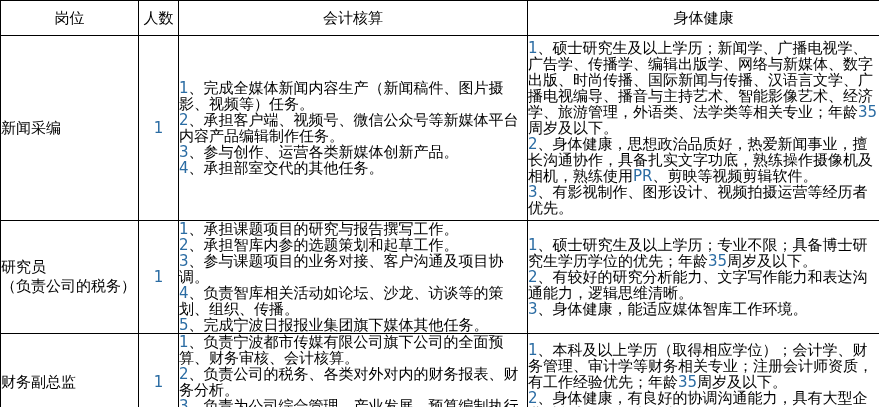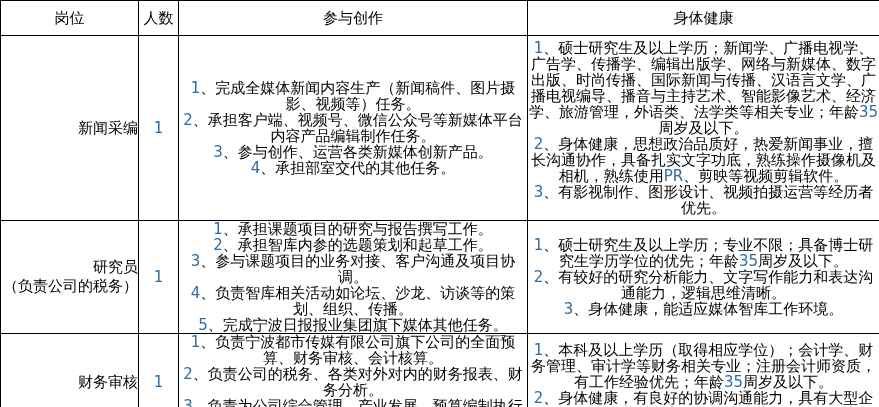--- a/index.html
+++ b/index.html
@@ -16,41 +16,41 @@
     border:1px solid #000000;
     vertical-align:middle;
     padding:0;
     overflow:hidden;
   }
   thead tr{height:35px;}
   th{font-weight:normal;text-align:center;line-height:17px;}
   tr.r0{height:185px;}
   tr.r1{height:107px;}
   tr.r2{height:96px;}
-  td.c-pos{text-align:right;line-height:19px;}
+  td.c-pos{text-align:left;line-height:19px;}
   td.c-num{text-align:center;line-height:16px;}
-  td.c-text{padding:0 3px;line-height:16px;text-align:center;}
+  td.c-text{padding:0 3px;line-height:16px;text-align:left;}
   .line{word-break:break-all;}
   .lat{color:#2b6ca3;}
 </style>
 </head>
 <body>
 
 <table class="jobs">
   <colgroup>
     <col style="width:138px">
     <col style="width:40px">
     <col style="width:349px">
     <col style="width:352px">
   </colgroup>
   <thead>
     <tr>
       <th>岗位</th>
       <th>人数</th>
-      <th>参与创作</th>
+      <th>会计核算</th>
       <th>身体健康</th>
     </tr>
   </thead>
   <tbody>
     <tr class="r0">
       <td class="c-pos">
         <div class="line">新闻采编</div>
       </td>
       <td class="c-num latinize"><span class="lat">1</span></td>
       <td class="c-text">
@@ -79,21 +79,21 @@
         <div class="line latinize"><span class="lat">5</span>、完成宁波日报报业集团旗下媒体其他任务。</div>
       </td>
       <td class="c-text">
         <div class="line latinize"><span class="lat">1</span>、硕士研究生及以上学历；专业不限；具备博士研究生学历学位的优先；年龄<span class="lat">35</span>周岁及以下。</div>
         <div class="line latinize"><span class="lat">2</span>、有较好的研究分析能力、文字写作能力和表达沟通能力，逻辑思维清晰。</div>
         <div class="line latinize"><span class="lat">3</span>、身体健康，能适应媒体智库工作环境。</div>
       </td>
     </tr>
     <tr class="r2">
       <td class="c-pos">
-        <div class="line">财务审核</div>
+        <div class="line">财务副总监</div>
       </td>
       <td class="c-num latinize"><span class="lat">1</span></td>
       <td class="c-text">
         <div class="line latinize"><span class="lat">1</span>、负责宁波都市传媒有限公司旗下公司的全面预算、财务审核、会计核算。</div>
         <div class="line latinize"><span class="lat">2</span>、负责公司的税务、各类对外对内的财务报表、财务分析。</div>
         <div class="line latinize"><span class="lat">3</span>、负责为公司综合管理、产业发展、预算编制执行等提供专业建议。</div>
       </td>
       <td class="c-text">
         <div class="line latinize"><span class="lat">1</span>、本科及以上学历（取得相应学位）；会计学、财务管理、审计学等财务相关专业；注册会计师资质，有工作经验优先；年龄<span class="lat">35</span>周岁及以下。</div>
         <div class="line latinize"><span class="lat">2</span>、身体健康，有良好的协调沟通能力，具有大型企业财务主管经历者优先。</div>

